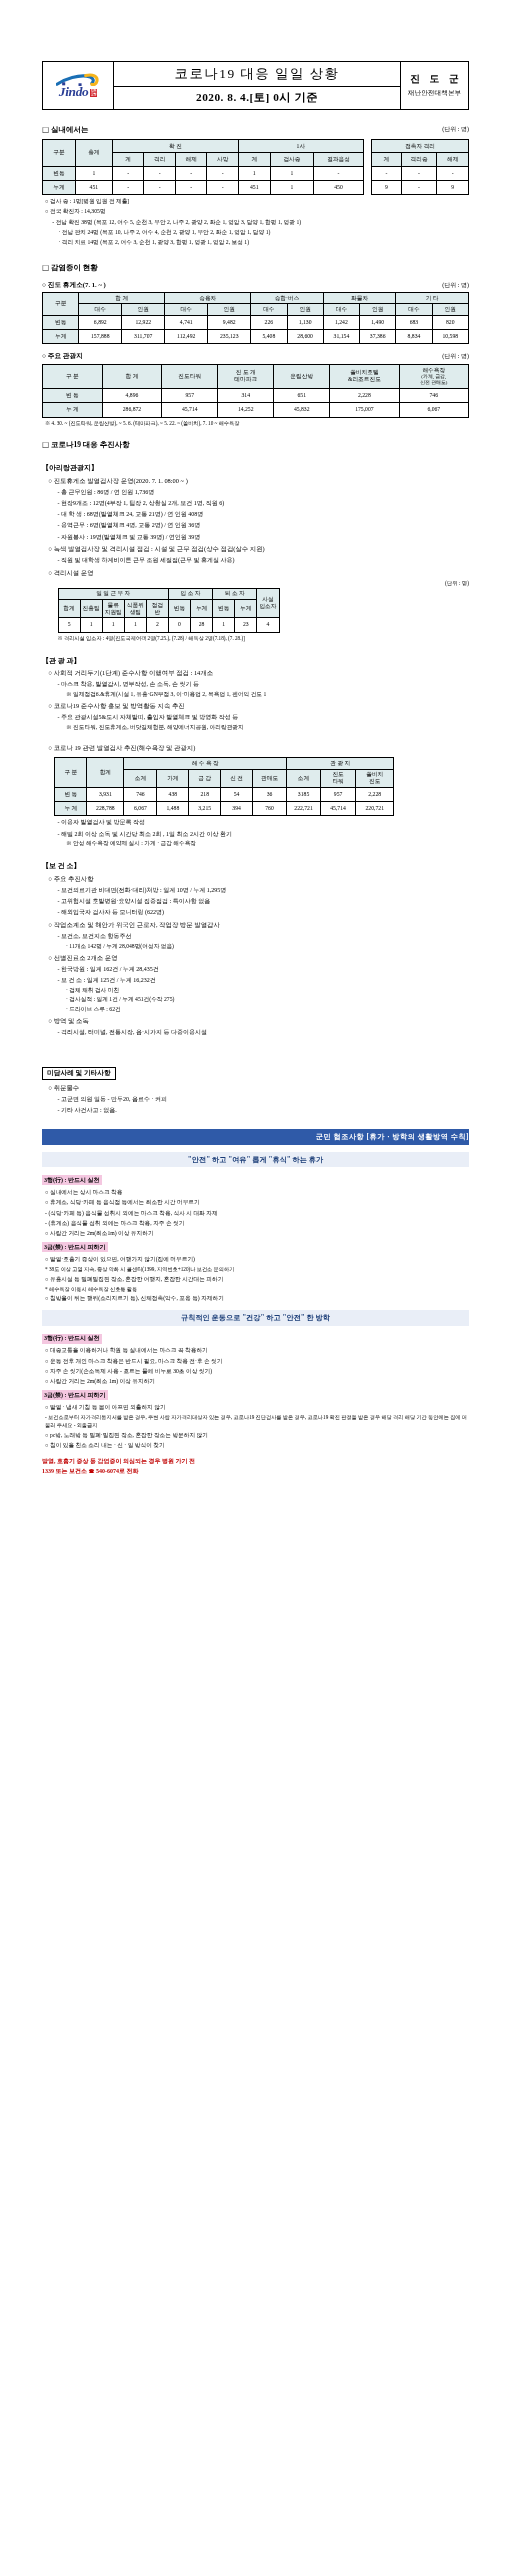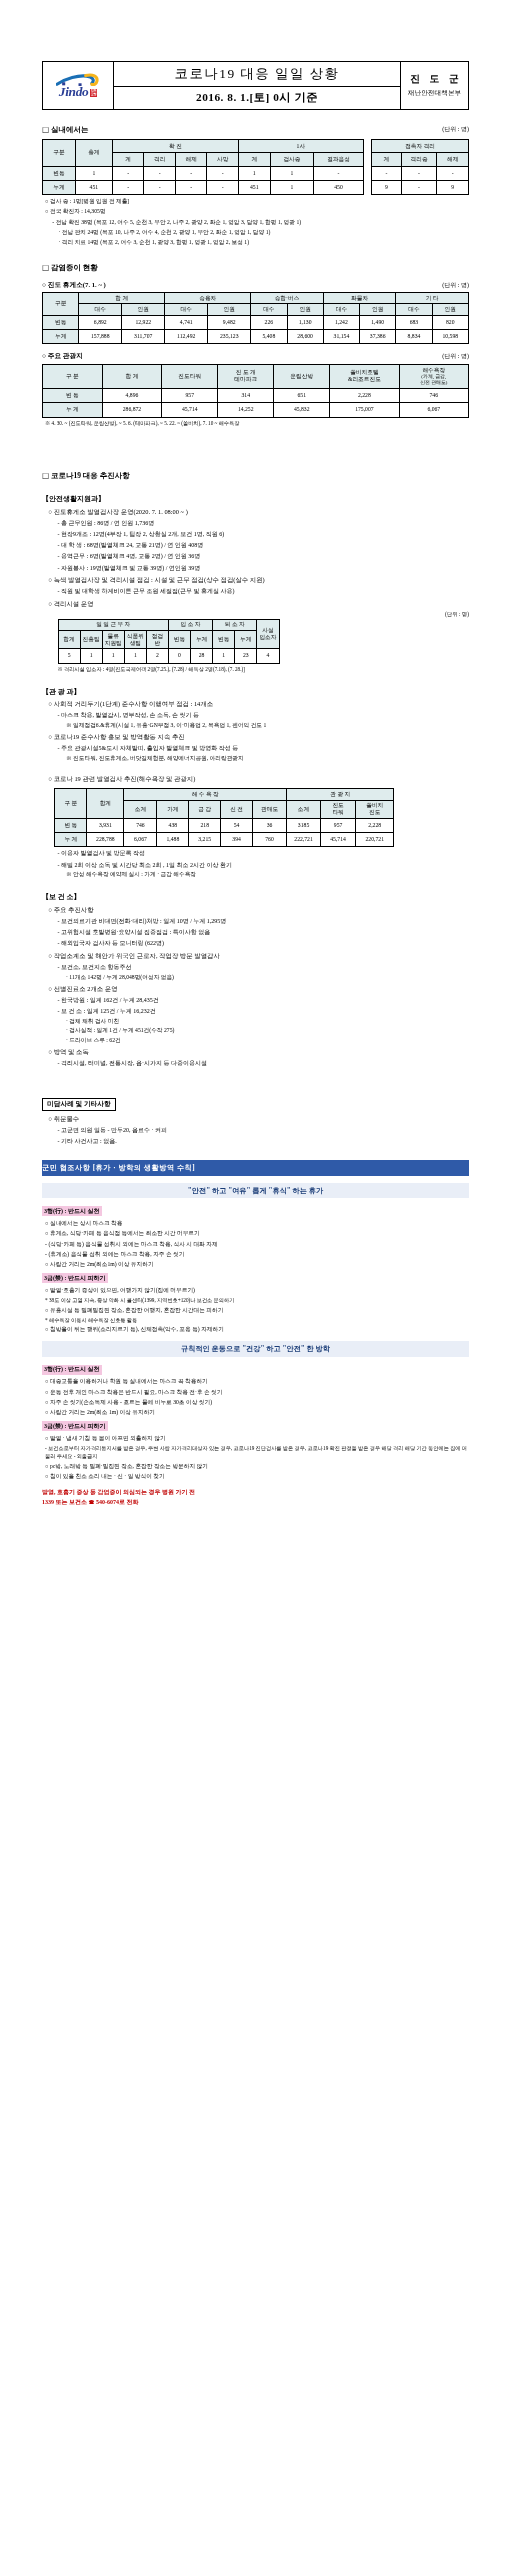--- a/index.html
+++ b/index.html
@@ -179,21 +179,21 @@
     font-size: 6.7px;
     font-weight: bold;
   }
 
   
   .banner {
     background: #2f5aa8;
     color: #ffffff;
     font-weight: bold;
     font-size: 7.2px;
-    text-align: left;
+    text-align: right;
     padding: 3.1px 0;
     margin: 13.4px 0 5.2px 0;
     letter-spacing: 0.5px;
   }
   .sub-banner {
     background: #e9eef7;
     color: #1a3c77;
     font-weight: bold;
     font-size: 7.2px;
     text-align: center;
@@ -245,21 +245,21 @@
           </div>
         </div>
       </td>
       <td class="mh-title">코로나19 대응 일일 상황</td>
       <td class="mh-org" rowspan="2">
         <div class="mh-org-name">진 도 군</div>
         <div class="mh-org-sub">재난안전대책본부</div>
       </td>
     </tr>
     <tr>
-      <td class="mh-date">2016. 8. 1.[토]  0시 기준</td>
+      <td class="mh-date">2020. 8. 4.[토]  0시 기준</td>
     </tr>
   </tbody>
       </table>
 
   <div class="sec-h">
     <span class="box">□</span>
     <span>실내에서는</span>
     <span class="unit">(단위 : 명)</span>
   </div>
   <div class="clr"></div>
@@ -465,26 +465,26 @@
       <td>45,714</td>
       <td>14,252</td>
       <td>45,832</td>
       <td>175,007</td>
       <td>6,067</td>
     </tr>
   </tbody>
       </table>
   <div class="note sm">※ 4. 30. ~ (진도타워, 운림산방),  ~ 5. 6. (테마파크),  ~ 5. 22. ~ (쏠비치),  7. 10 ~ 해수욕장</div>
 
-  <div class="sec-h" style="margin-top:44px">
+  <div class="sec-h" style="margin-top:13px">
     <span class="box">□</span>
     <span>코로나19 대응 추진사항</span>
   </div>
 
-  <div class="hdr-brk">【안전생활지원과】</div>
+  <div class="hdr-brk">【아리랑관광지】</div>
   <div class="lvl1 circ">진도휴게소 발열검사장 운영(2020. 7. 1. 08:00 ~ )</div>
   <div class="lvl2 dash">총 근무인원 : 86명 / 연 인원 1,736명</div>
   <div class="lvl2 dash">현장9개조 : 12명(4부장 1, 팀장 2, 상황실 2개, 보건 1명, 직원 6)</div>
   <div class="lvl2 dash">대 학 생 : 68명(발열체크 24, 교통 21명) / 연 인원 408명</div>
   <div class="lvl2 dash">용역근무 : 6명(발열체크  4명, 교통 2명) / 연 인원  36명</div>
   <div class="lvl2 dash">자원봉사 : 19명(발열체크 및 교통 39명) / 연인원 39명</div>
   <div class="lvl1 circ">녹색 발열검사장 및 격리시설 점검 : 시설 및 근무 점검(상수 점검(살수 지원)</div>
   <div class="lvl2 dash">직원 및 대학생 하계비이튼 근무 조원 세절점(근무 및 휴게실 사용)</div>
   <div class="lvl1 circ">격리시설 운영</div>
 

